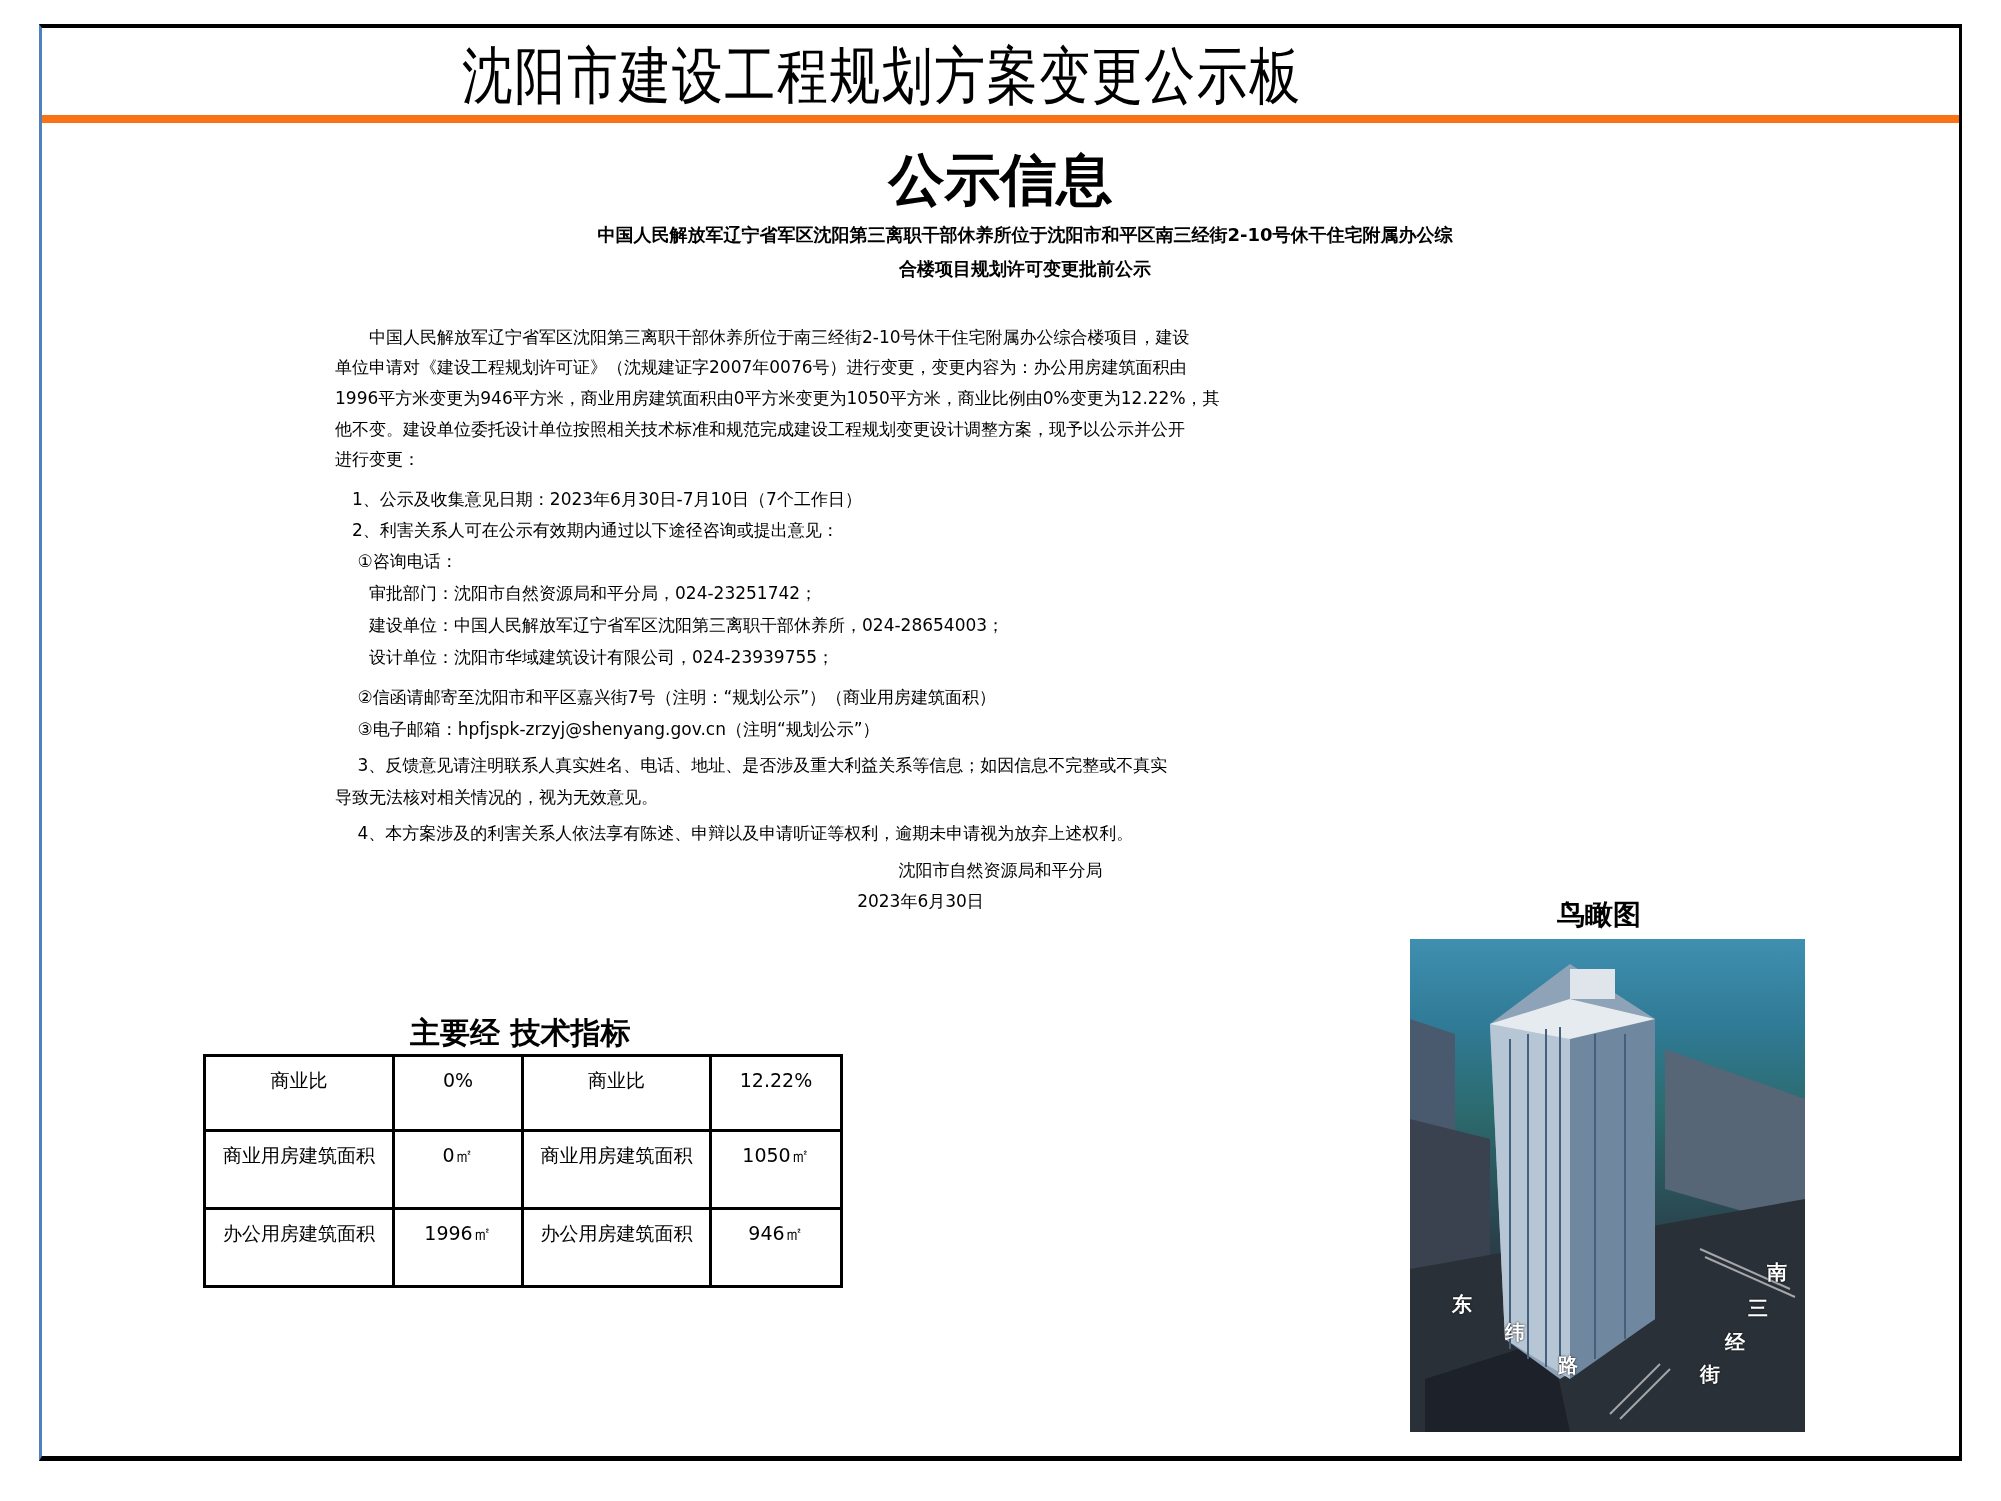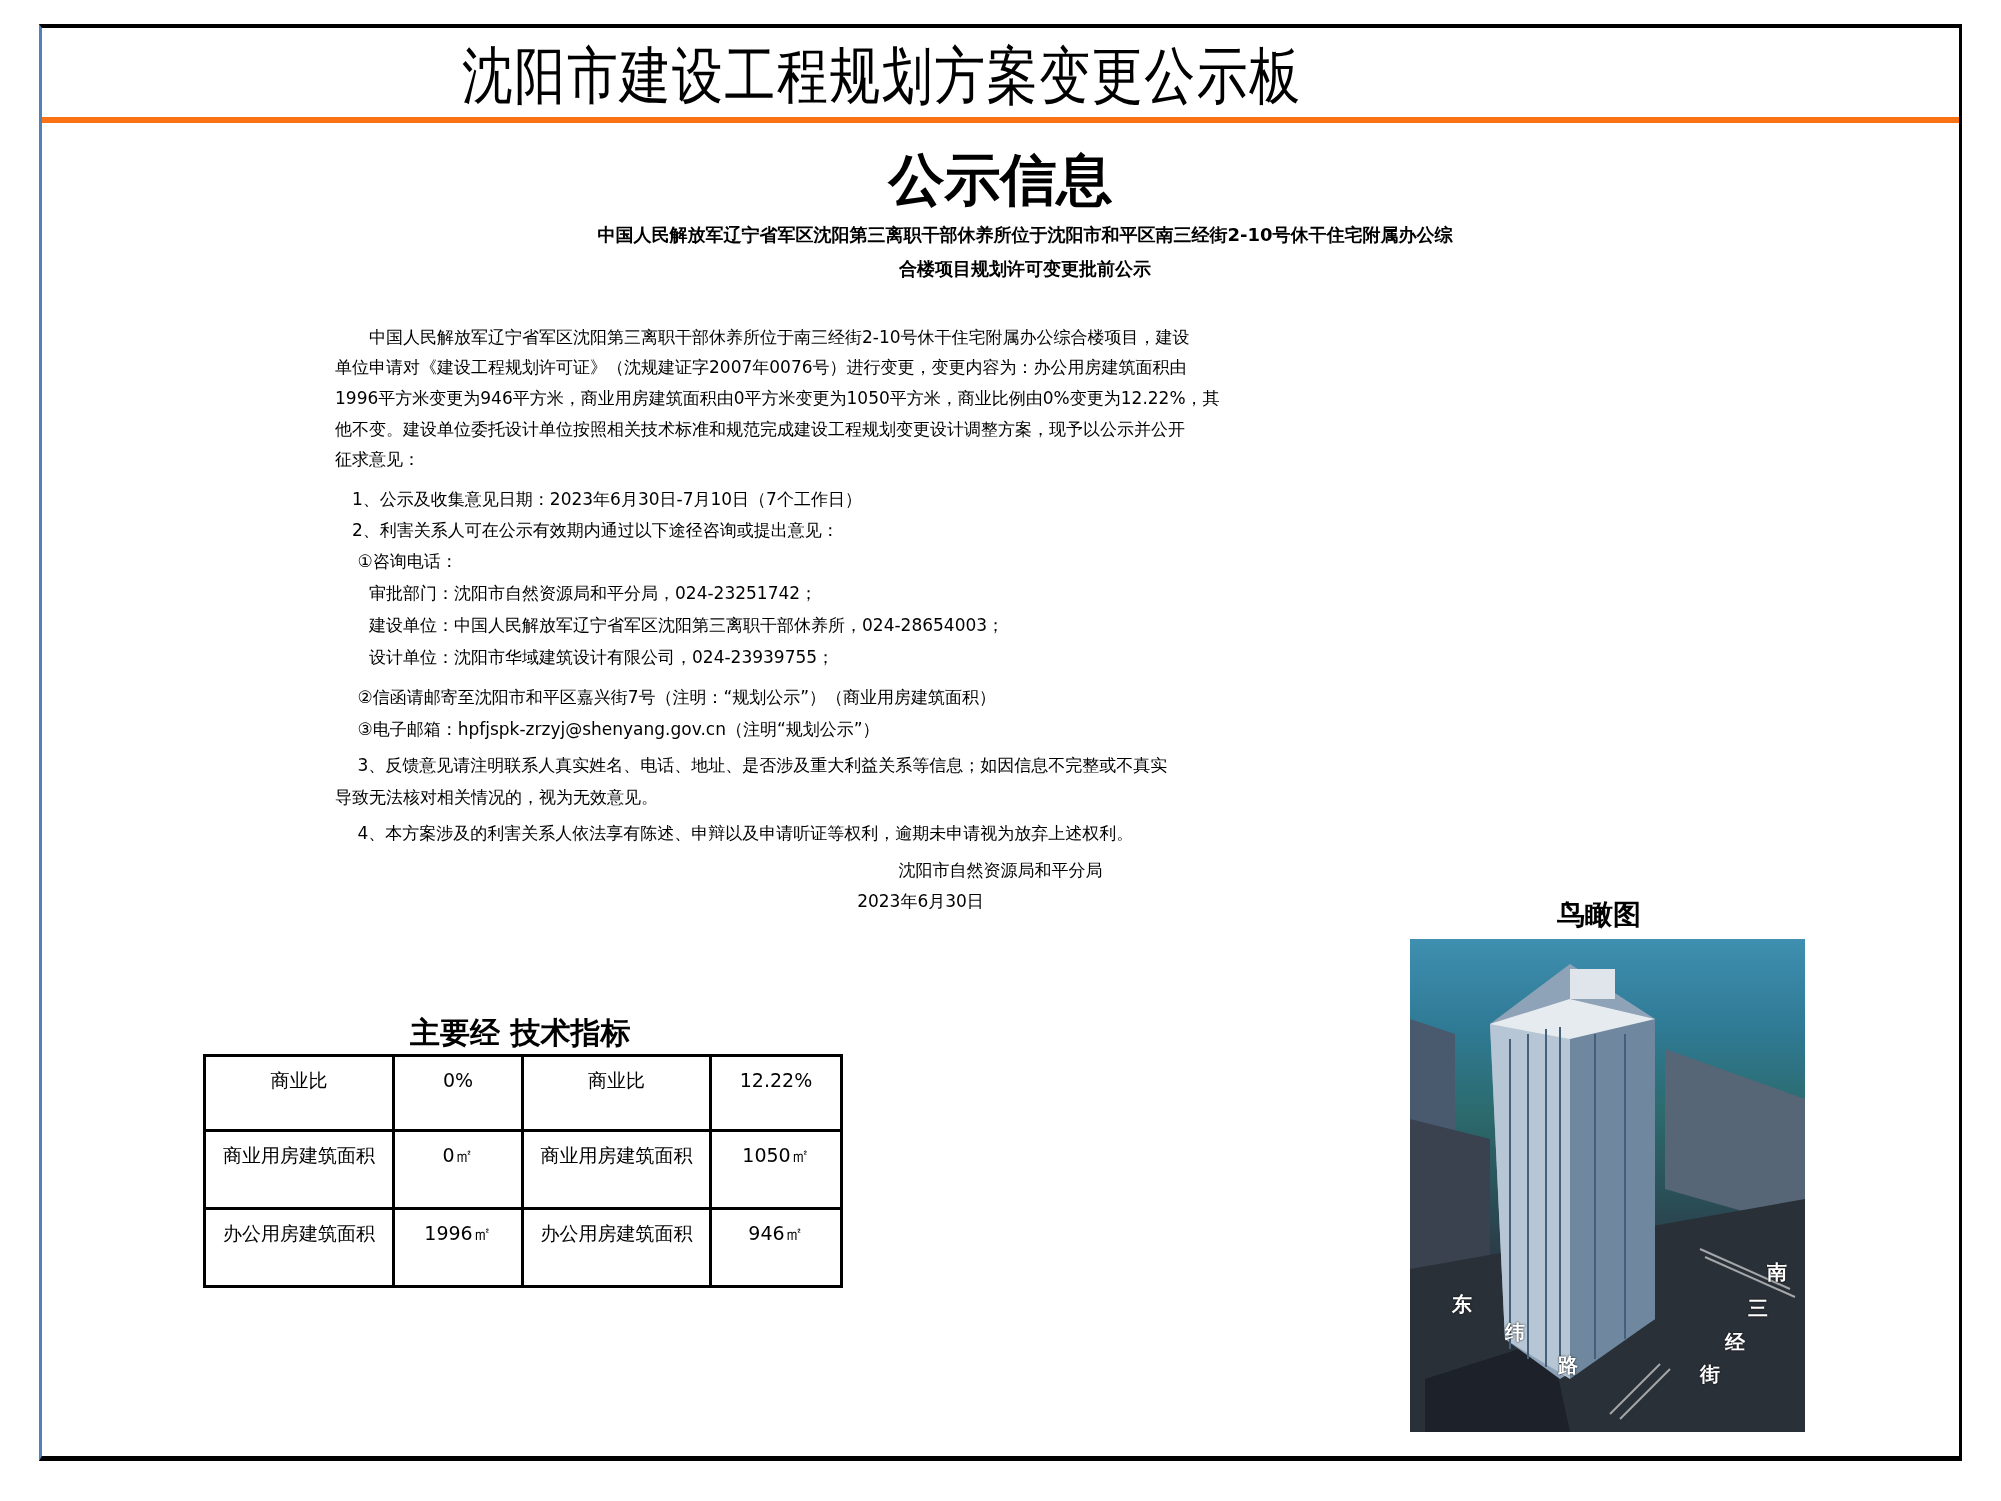--- a/index.html
+++ b/index.html
@@ -2,21 +2,21 @@
 <html><head>
 <meta charset="utf-8">
 <style>
   html, body { margin:0; padding:0; background:#ffffff; }
   body { width:2001px; height:1501px; position:relative; overflow:hidden;
          font-family:"DejaVu Sans","Liberation Sans",sans-serif; color:#000; }
   .frame { position:absolute; left:39px; top:24px; width:1923px; height:1437px;
            border-top:4px solid #000; border-right:3px solid #000; border-bottom:5px solid #000;
            border-left:3px solid #4f81bd; box-sizing:border-box; }
   .title-bar { position:absolute; left:0; top:0; right:0; height:95px;
-               border-bottom:6px solid #f97316; box-sizing:border-box; }
+               border-bottom:8px solid #f97316; box-sizing:border-box; }
   .board-title { position:absolute; left:420px; top:8px; font-family:"DejaVu Serif","Liberation Serif",serif;
                  font-size:62px; letter-spacing:2px; line-height:80px; transform:scaleX(0.82); transform-origin:left center;
                  white-space:nowrap; }
   .abs { position:absolute; white-space:nowrap; }
   .notice-heading { left:0; width:2001px; top:152px; text-align:center; font-size:56px; font-weight:bold; line-height:56px; }
   .subtitle { left:300px; width:1450px; text-align:center; font-size:18px; font-weight:bold; line-height:34px; }
   .body-line { left:335px; font-size:17px; line-height:30px; }
   .table-title { left:410px; top:1014px; font-size:30px; font-weight:bold; line-height:38px; }
   table.metrics { position:absolute; left:203px; top:1054px; border-collapse:collapse; }
   table.metrics td { border:3px solid #000; text-align:center; vertical-align:top; font-size:19px; line-height:26px;
@@ -40,21 +40,21 @@
 </div>
 
 <div class="abs notice-heading">公示信息</div>
 <div class="abs subtitle" style="top:218px;">中国人民解放军辽宁省军区沈阳第三离职干部休养所位于沈阳市和平区南三经街2-10号休干住宅附属办公综</div>
 <div class="abs subtitle" style="top:252px;">合楼项目规划许可变更批前公示</div>
 
 <div class="abs body-line" style="top:322px;">　　中国人民解放军辽宁省军区沈阳第三离职干部休养所位于南三经街2-10号休干住宅附属办公综合楼项目，建设</div>
 <div class="abs body-line" style="top:352px;">单位申请对《建设工程规划许可证》（沈规建证字2007年0076号）进行变更，变更内容为：办公用房建筑面积由</div>
 <div class="abs body-line" style="top:383px;">1996平方米变更为946平方米，商业用房建筑面积由0平方米变更为1050平方米，商业比例由0%变更为12.22%，其</div>
 <div class="abs body-line" style="top:414px;">他不变。建设单位委托设计单位按照相关技术标准和规范完成建设工程规划变更设计调整方案，现予以公示并公开</div>
-<div class="abs body-line" style="top:444px;">征求意见：</div>
+<div class="abs body-line" style="top:444px;">进行变更：</div>
 
 <div class="abs body-line" style="top:484px;">　1、公示及收集意见日期：2023年6月30日-7月10日（7个工作日）</div>
 <div class="abs body-line" style="top:515px;">　2、利害关系人可在公示有效期内通过以下途径咨询或提出意见：</div>
 <div class="abs body-line" style="top:546px;">　 ①咨询电话：</div>
 <div class="abs body-line" style="top:578px;">　　审批部门：沈阳市自然资源局和平分局，024-23251742；</div>
 <div class="abs body-line" style="top:610px;">　　建设单位：中国人民解放军辽宁省军区沈阳第三离职干部休养所，024-28654003；</div>
 <div class="abs body-line" style="top:642px;">　　设计单位：沈阳市华域建筑设计有限公司，024-23939755；</div>
 <div class="abs body-line" style="top:682px;">　 ②信函请邮寄至沈阳市和平区嘉兴街7号（注明：“规划公示”）（商业用房建筑面积）</div>
 <div class="abs body-line" style="top:714px;">　 ③电子邮箱：hpfjspk-zrzyj@shenyang.gov.cn（注明“规划公示”）</div>
 <div class="abs body-line" style="top:750px;">　 3、反馈意见请注明联系人真实姓名、电话、地址、是否涉及重大利益关系等信息；如因信息不完整或不真实</div>

